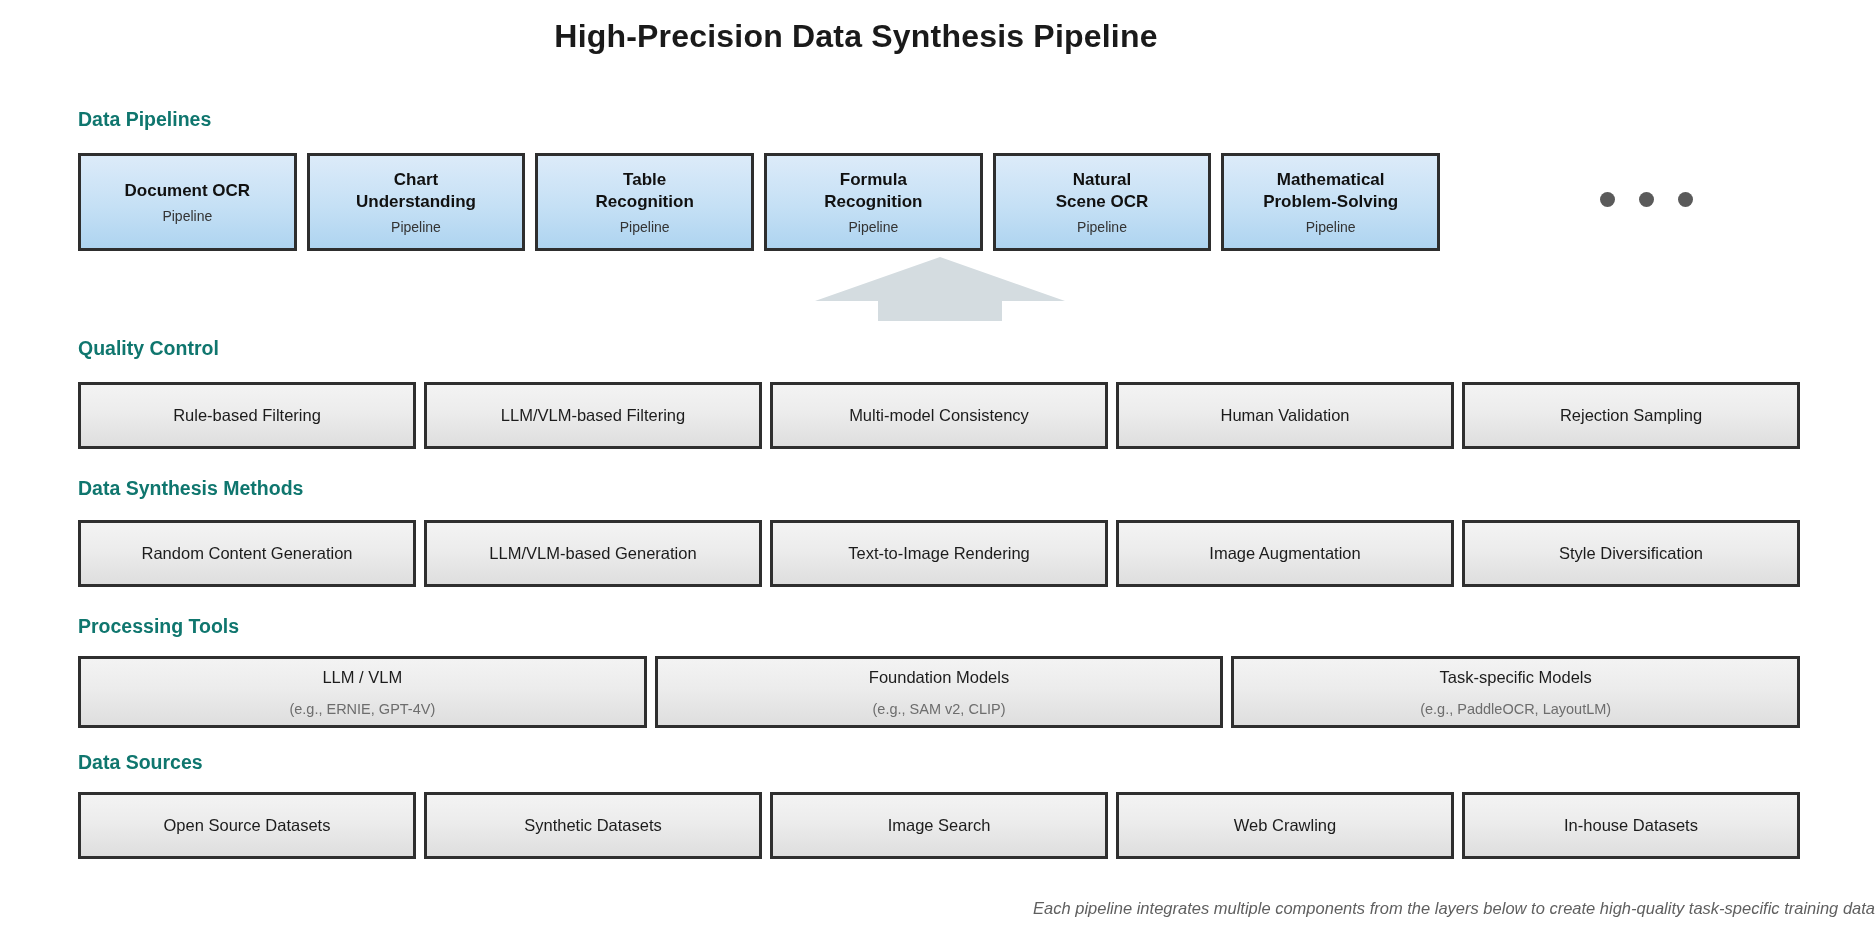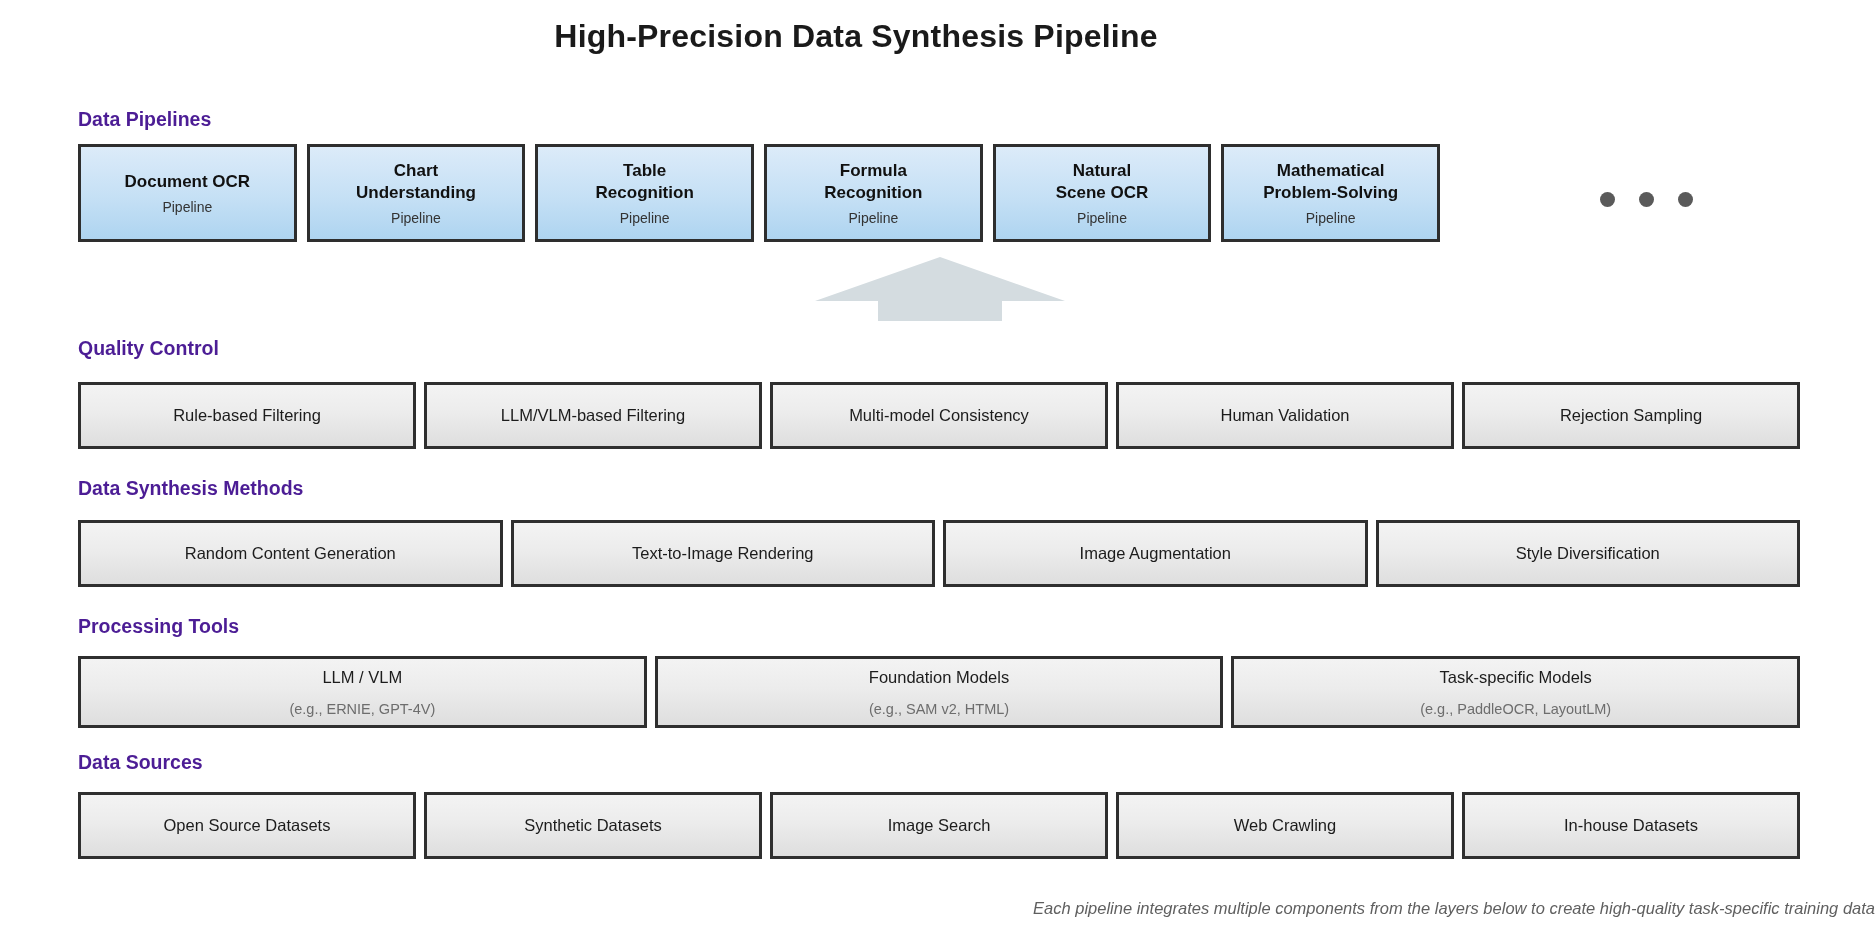--- a/index.html
+++ b/index.html
@@ -28,34 +28,34 @@
     color: #1a1a1a;
     letter-spacing: 0.2px;
   }
 
   
   .section-heading {
     position: absolute;
     left: 78px;
     font-size: 19.5px;
     font-weight: bold;
-    color: #4c1d95;
+    color: #0f766e;
   }
 
   
   .row {
     position: absolute;
     left: 78px;
     display: flex;
     align-items: stretch;
   }
 
   
   .pipeline-row {
-    top: 144px;
+    top: 153px;
     width: 1362px;
     gap: 10px;
     border-radius: 6px;
   }
   .pipeline-box {
     flex: 1 1 0;
     height: 98px;
     border: 3px solid #2e2e2e;
     background: linear-gradient(to bottom, #dcebf9 0%, #c5e0f5 55%, #aed4f0 100%);
     display: flex;
@@ -238,40 +238,43 @@
   </div>
 </div>
 
 <div class="section-heading methods-heading">Data Synthesis Methods</div>
 
 <div class="row gray-row methods-row">
   <div class="gray-box">
     <div class="gray-label">Random Content Generation</div>
   </div>
   <div class="gray-box">
+    <div class="gray-label">LLM/VLM-based Generation</div>
+  </div>
+  <div class="gray-box">
     <div class="gray-label">Text-to-Image Rendering</div>
   </div>
   <div class="gray-box">
     <div class="gray-label">Image Augmentation</div>
   </div>
   <div class="gray-box">
     <div class="gray-label">Style Diversification</div>
   </div>
 </div>
 
 <div class="section-heading tools-heading">Processing Tools</div>
 
 <div class="row gray-row tools-row">
   <div class="gray-box">
     <div class="gray-label">LLM / VLM</div>
     <div class="gray-sub">(e.g., ERNIE, GPT-4V)</div>
   </div>
   <div class="gray-box">
     <div class="gray-label">Foundation Models</div>
-    <div class="gray-sub">(e.g., SAM v2, HTML)</div>
+    <div class="gray-sub">(e.g., SAM v2, CLIP)</div>
   </div>
   <div class="gray-box">
     <div class="gray-label">Task-specific Models</div>
     <div class="gray-sub">(e.g., PaddleOCR, LayoutLM)</div>
   </div>
 </div>
 
 <div class="section-heading sources-heading">Data Sources</div>
 
 <div class="row gray-row sources-row">

